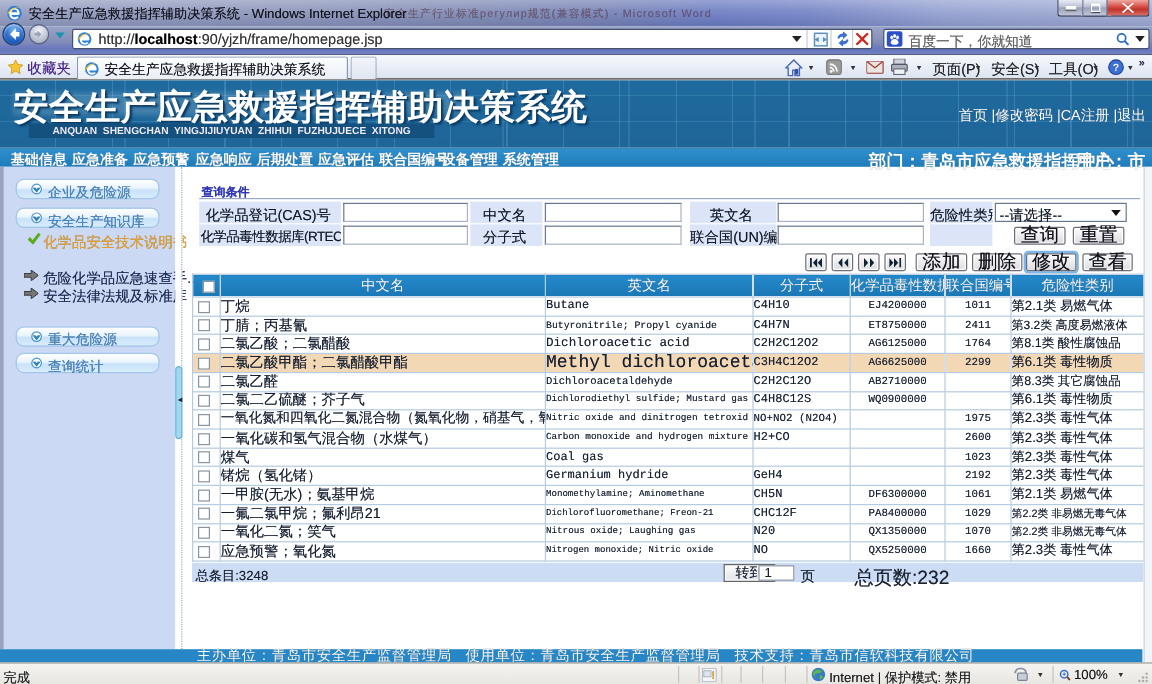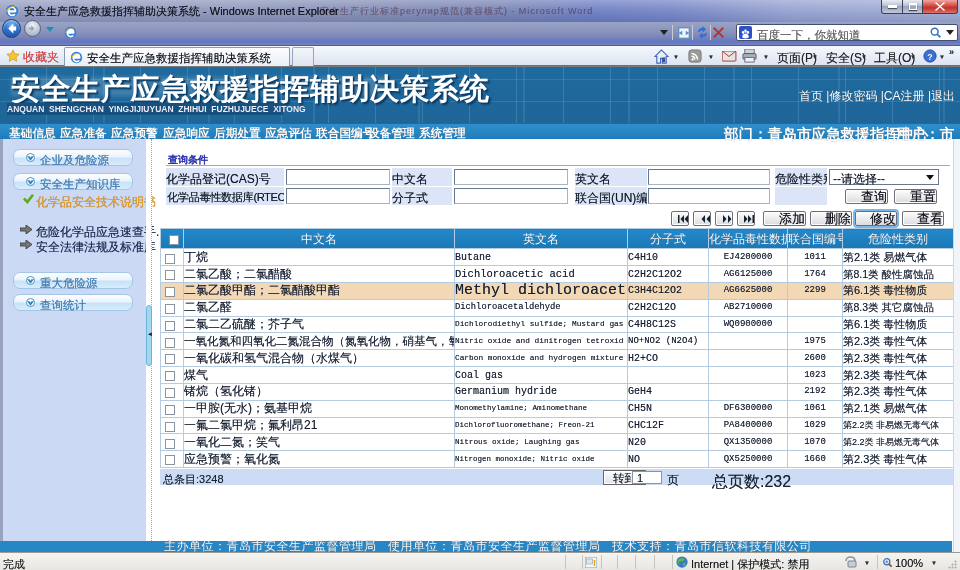--- a/index.html
+++ b/index.html
@@ -19,60 +19,60 @@
 #addrrow{left:0;top:22px;width:960px;height:24px;background:linear-gradient(180deg,#99a3c6 0%,#929cc2 20%,#8a94bc 40%,#7d88b8 62%,#6e7cc0 75%,#6577bd 88%,#7584c4 100%);border-bottom:1px solid #585d7a}
 .circ{border-radius:50%;}
 #backbtn{left:2px;top:19px;width:19px;height:19px;background:radial-gradient(circle at 50% 30%,#7db8f0 0%,#2f72cf 45%,#0b3f9e 100%);border:1px solid #24406e;box-shadow:inset 0 1px 2px rgba(255,255,255,.7)}
 #fwdbtn{left:24px;top:20px;width:17px;height:17px;background:radial-gradient(circle at 50% 30%,#f2f5fa 0%,#c3cad8 50%,#97a0b4 100%);border:1px solid #5a6380}
 #urlbox{left:60px;top:24px;width:667px;height:17px;background:#fff;border:1px solid #44506e;border-radius:2px;font-size:12px;line-height:17px;color:#333;padding-left:21px;white-space:nowrap;overflow:hidden}
 #urlbox b{color:#000}
 #searchbox{left:736px;top:24px;width:222px;height:17px;background:#fff;border:1px solid #44506e;border-radius:2px;font-size:11px;line-height:17px}
 #searchbox .ph{color:#666;position:absolute;left:20px;top:2px;font-size:11.5px}
 
 #favbar{left:0;top:46px;width:960px;height:20px;background:linear-gradient(180deg,#f6f9fd 0%,#e9eef7 50%,#dde4f0 100%);border-bottom:1px solid #6e6e6e}
-#favtxt{left:23px;top:49px;font-size:12px;color:#ef4444}
+#favtxt{left:23px;top:49px;font-size:12px;color:#4c1d95}
 #tab1{left:64px;top:47px;width:226px;height:19px;background:linear-gradient(180deg,#fdfdfe,#e9eef6);border:1px solid #8899b4;border-bottom:none;border-radius:2px 2px 0 0}
 #tab1 span{position:absolute;left:22px;top:3px;font-size:11.5px;color:#101018;white-space:nowrap}
 #tab2{left:292px;top:47px;width:22px;height:19px;background:linear-gradient(180deg,#f2f5fa,#dfe6f0);border:1px solid #98a6bc;border-bottom:none;border-radius:2px 2px 0 0}
 .favico{top:50px;font-size:12px;color:#222}
 .dropcaret{top:54px;font-size:6px;color:#333}
 
 #chromeline{left:0;top:66px;width:960px;height:1px;background:#7a7a7a}
 
 #banner{left:0;top:67px;width:960px;height:56px;background:
  repeating-linear-gradient(90deg,transparent 0 46px,rgba(160,215,245,.20) 46px 47px),
  repeating-linear-gradient(90deg,transparent 0 103px,rgba(160,215,245,.13) 103px 105px),
  repeating-linear-gradient(0deg,transparent 0 21px,rgba(160,215,245,.15) 21px 22px),
  linear-gradient(180deg,#1e6a9e,#1f6598)}
 #bigtitle{left:11px;top:3px;font-size:29.5px;font-weight:bold;color:#fff;letter-spacing:.4px;text-shadow:1px 1px 0 #0a3c66,2px 2px 2px #0a3c66}
-#pinyin{left:7px;top:36px;width:276px;height:12px;background:#14517f;color:#eef;font-size:8.5px;font-weight:bold;line-height:12px;text-align:left;white-space:nowrap}
+#pinyin{left:24px;top:36px;width:338px;height:12px;background:#14517f;color:#eef;font-size:8.5px;font-weight:bold;line-height:12px;text-align:center;white-space:nowrap}
 #toplinks{right:5px;top:21px;font-size:12px;color:#fff}
 
 #navbar{left:0;top:123px;width:960px;height:16px;background:linear-gradient(180deg,#2f8fcd,#1f7cba);border-top:1px solid #1a6ba5}
 #navbar span{position:absolute;top:1px;font-size:12px;font-weight:bold;color:#fff;white-space:nowrap}
 #navbar span.n9{font-size:11.7px;top:2px}
 
 #sidebar{left:0;top:139px;width:146px;height:402px;background:#cbd9f4;border-left:3px solid #9aa3bd}
 .acc{position:absolute;left:10px;width:120px;height:17px;border:1px solid #a2c6e8;border-radius:7px;background:linear-gradient(180deg,#fefeff 0%,#e9f4fd 45%,#c9e2f8 55%,#d8ecfb 100%)}
 .accico{position:absolute;left:12px;top:3px;width:9px;height:9px;border-radius:50%;background:#fff;border:1px solid #4a94cc;text-align:center;overflow:hidden;line-height:0}
 .acctxt{position:absolute;left:26px;top:3px;font-size:11.5px;color:#4489c8;white-space:nowrap}
 .mi{left:0;width:146px;height:15px}
 .arv{left:17px;top:2px}
 .mitxt{position:absolute;left:33px;top:1px;font-size:12px;color:#1c2a55;white-space:nowrap}
 .mitxt.o{color:#f5a41f}
 #sbsep{left:146px;top:139px;width:6px;height:402px;background:#fff;border-right:1px dotted #98a8c0}
 #sbhandle{left:146px;top:305px;width:6px;height:61px;background:#a2d8ef;border:1px solid #6cb4d8;border-radius:3px}
 #sbhandle span{position:absolute;left:0px;top:25px;font-size:6px;color:#223;font-weight:bold}
 
 #qtitle{left:168px;top:153px;font-size:10px;font-weight:bold;color:#2d35c0}
-.flabel{height:18px;background:#dbe5f7;font-size:12px;color:#101828;text-align:left;padding:3px 3px 0 0;white-space:nowrap;overflow:hidden}
+.flabel{height:18px;background:#dbe5f7;font-size:12px;color:#101828;text-align:center;padding:3px 3px 0 0;white-space:nowrap;overflow:hidden}
 .finput{height:16px;background:#fff;border:1px solid;border-color:#68788e #aab4c2 #aab4c2 #68788e}
 .fsel{height:16px;background:#fff;border:1px solid #68788e;font-size:12px;padding:1px 0 0 3px;color:#101828}
 .fsel span{position:absolute;right:4px;top:5px;width:0;height:0;border-left:4px solid transparent;border-right:4px solid transparent;border-top:5px solid #111}
-.gbtn{height:15px;border:1px solid #6e6e78;border-radius:2px;background:linear-gradient(180deg,#fdfdfd 0%,#ececee 50%,#dcdce0 100%);font-size:13px;color:#101018;text-align:right;line-height:13px;box-shadow:inset 0 0 0 1px #fff}
+.gbtn{height:15px;border:1px solid #6e6e78;border-radius:2px;background:linear-gradient(180deg,#fdfdfd 0%,#ececee 50%,#dcdce0 100%);font-size:16px;color:#101018;text-align:center;line-height:13px;box-shadow:inset 0 0 0 1px #fff}
 .pg{top:211px;width:18px;padding-top:3px;height:15px;line-height:6px}
 
 #dtable{left:160px;top:228px;width:793px;height:240px;border-collapse:collapse;table-layout:fixed}
 #dtable td{border:1px solid #b5cbdf;overflow:hidden;white-space:nowrap;padding:0;height:14px;line-height:13px}
 #dtable tr.th td{height:17px;line-height:16px}
 .th td{background:linear-gradient(180deg,#2389cb,#1b77b5);color:#fff;font-size:12px;text-align:center;border:1px solid #fff;border-bottom:1px solid #9ab;font-weight:normal}
 .cb{display:inline-block;width:10px;height:10px;background:#fff;border:1px solid #8a94a0;margin-left:4px;vertical-align:middle}
 td.zh{font-size:12px;color:#141e32;padding-left:3px}
 td.en{font-family:"Liberation Mono",monospace;font-size:10px;color:#141e32;padding-left:3px}
 td.ct{font-family:"Liberation Mono",monospace;font-size:9px;color:#141e32;text-align:center}
@@ -104,20 +104,21 @@
       </div>
 </div>
 <div class="abs" id="addrrow"></div>
 <div class="abs circ" id="backbtn"><svg width="17" height="17" viewBox="0 0 19 19">
         <path d="M11.5 4 6 9.5l5.5 5.5v-3.4h3.2v-4.2h-3.2z" fill="#fff"></path>
       </svg></div>
 <div class="abs circ" id="fwdbtn"><svg width="15" height="15" viewBox="0 0 19 19">
         <path d="M8 5.5 12 9.5 8 13.5v-2.6H4.8V8.1H8z" fill="#9aa4b8"></path>
       </svg></div>
 <div class="abs" style="left:46px;top:27px;width:0;height:0;border-left:4px solid transparent;border-right:4px solid transparent;border-top:5px solid #1f8fae"></div>
+<div class="abs" id="urlbox">http://<b>localhost</b>:90/yjzh/frame/homepage.jsp</div>
 <svg class="abs" style="left:64px;top:26px" width="13" height="13" viewBox="0 0 16 16">
       <circle cx="8" cy="8" r="7" fill="#2e7edb"></circle>
       <path d="M3 8a5 5 0 0 1 10 0c0 1-.5 1.6-1.5 1.6H5.2c.4 1.5 1.6 2.3 3 2.3 1 0 1.8-.3 2.5-.9l1.5 1.2A6 6 0 0 1 8 14 6 6 0 0 1 3 8z" fill="#fff"></path>
       <path d="M1 9C3 4 9 1 14 3 10 2 5 4 3 8z" fill="#f5b51c"></path>
     </svg>
 <div class="abs" style="left:660px;top:30px;width:0;height:0;border-left:4px solid transparent;border-right:4px solid transparent;border-top:5px solid #222"></div>
 <div class="abs" style="left:672px;top:25px;width:1px;height:15px;background:#c8ccd8"></div>
 <svg class="abs" style="left:677px;top:26px" width="14" height="14" viewBox="0 0 16 16">
       <rect x="2" y="2" width="12" height="12" fill="#eef4fb" stroke="#5a8fc0" stroke-width="1.4"></rect>
       <path d="M2 8l4-2.5v5zM14 8l-4-2.5v5z" fill="#5a8fc0"></path>
@@ -325,20 +326,29 @@
           <td><span class="cb"></span></td>
           <td class="zh">丁烷</td>
           <td class="en">Butane</td>
           <td class="en">C4H10</td>
           <td class="ct">EJ4200000</td>
           <td class="ct">1011</td>
           <td class="zc">第2.1类 易燃气体</td>
         </tr>
 <tr>
           <td><span class="cb"></span></td>
+          <td class="zh">丁腈；丙基氰</td>
+          <td class="en" style="font-size:8.2px">Butyronitrile; Propyl cyanide</td>
+          <td class="en">C4H7N</td>
+          <td class="ct">ET8750000</td>
+          <td class="ct">2411</td>
+          <td class="zc" style="font-size:10px">第3.2类 高度易燃液体</td>
+        </tr>
+<tr>
+          <td><span class="cb"></span></td>
           <td class="zh">二氯乙酸；二氯醋酸</td>
           <td class="en" style="font-size:10.5px">Dichloroacetic acid</td>
           <td class="en">C2H2C12O2</td>
           <td class="ct">AG6125000</td>
           <td class="ct">1764</td>
           <td class="zc" style="font-size:10.5px">第8.1类 酸性腐蚀品</td>
         </tr>
 <tr class="hl">
           <td><span class="cb"></span></td>
           <td class="zh">二氯乙酸甲酯；二氯醋酸甲酯</td>

